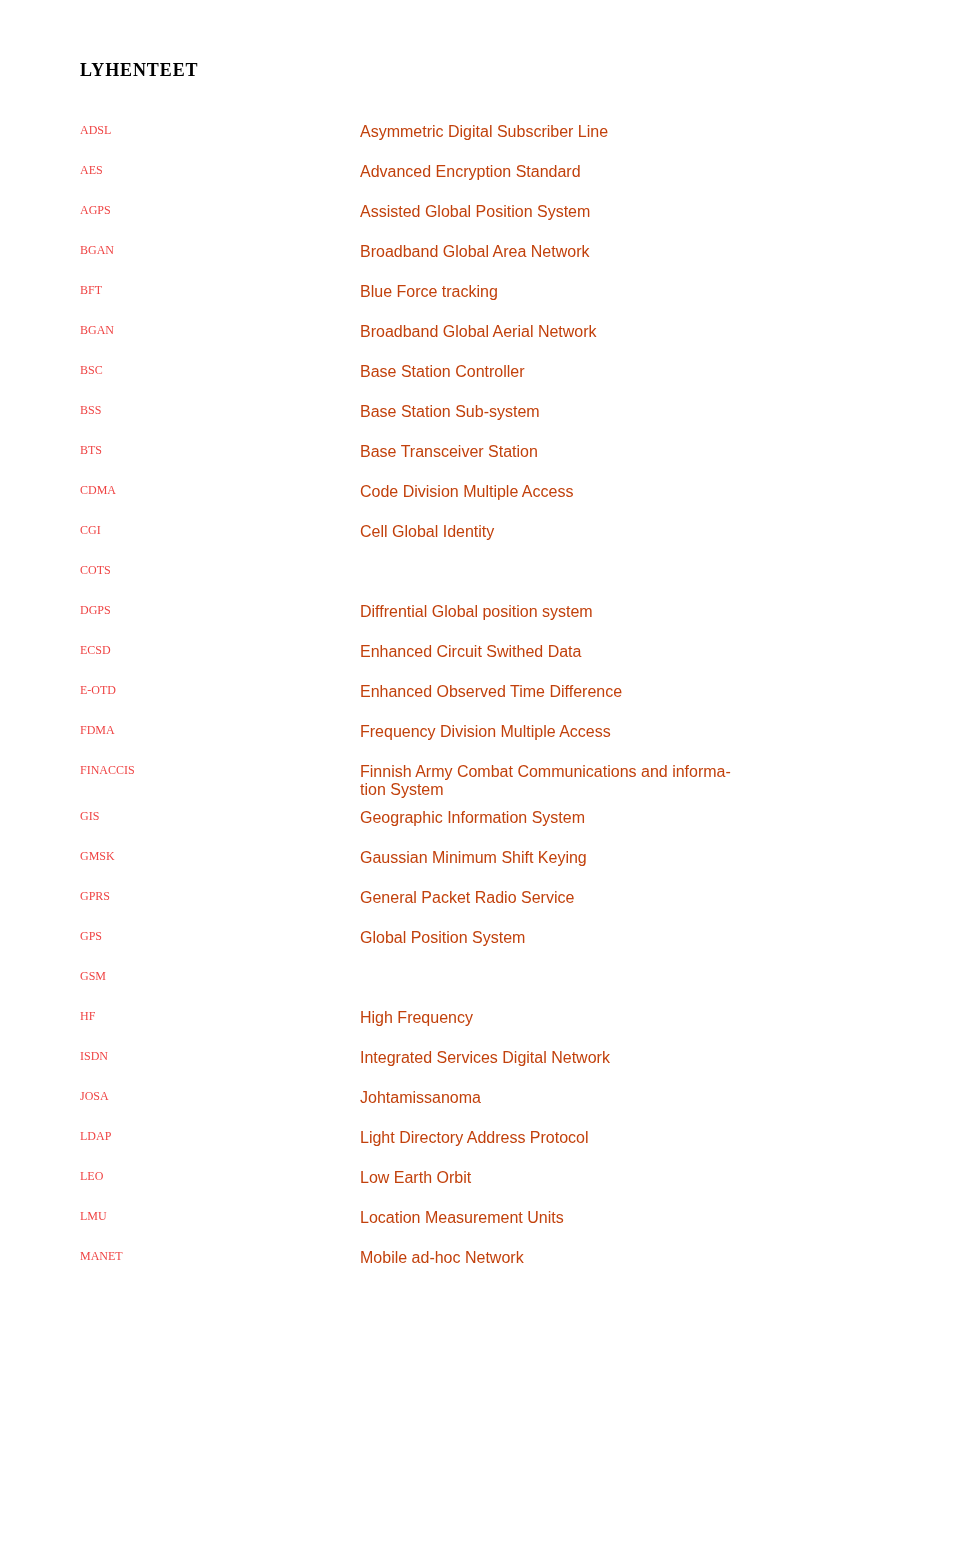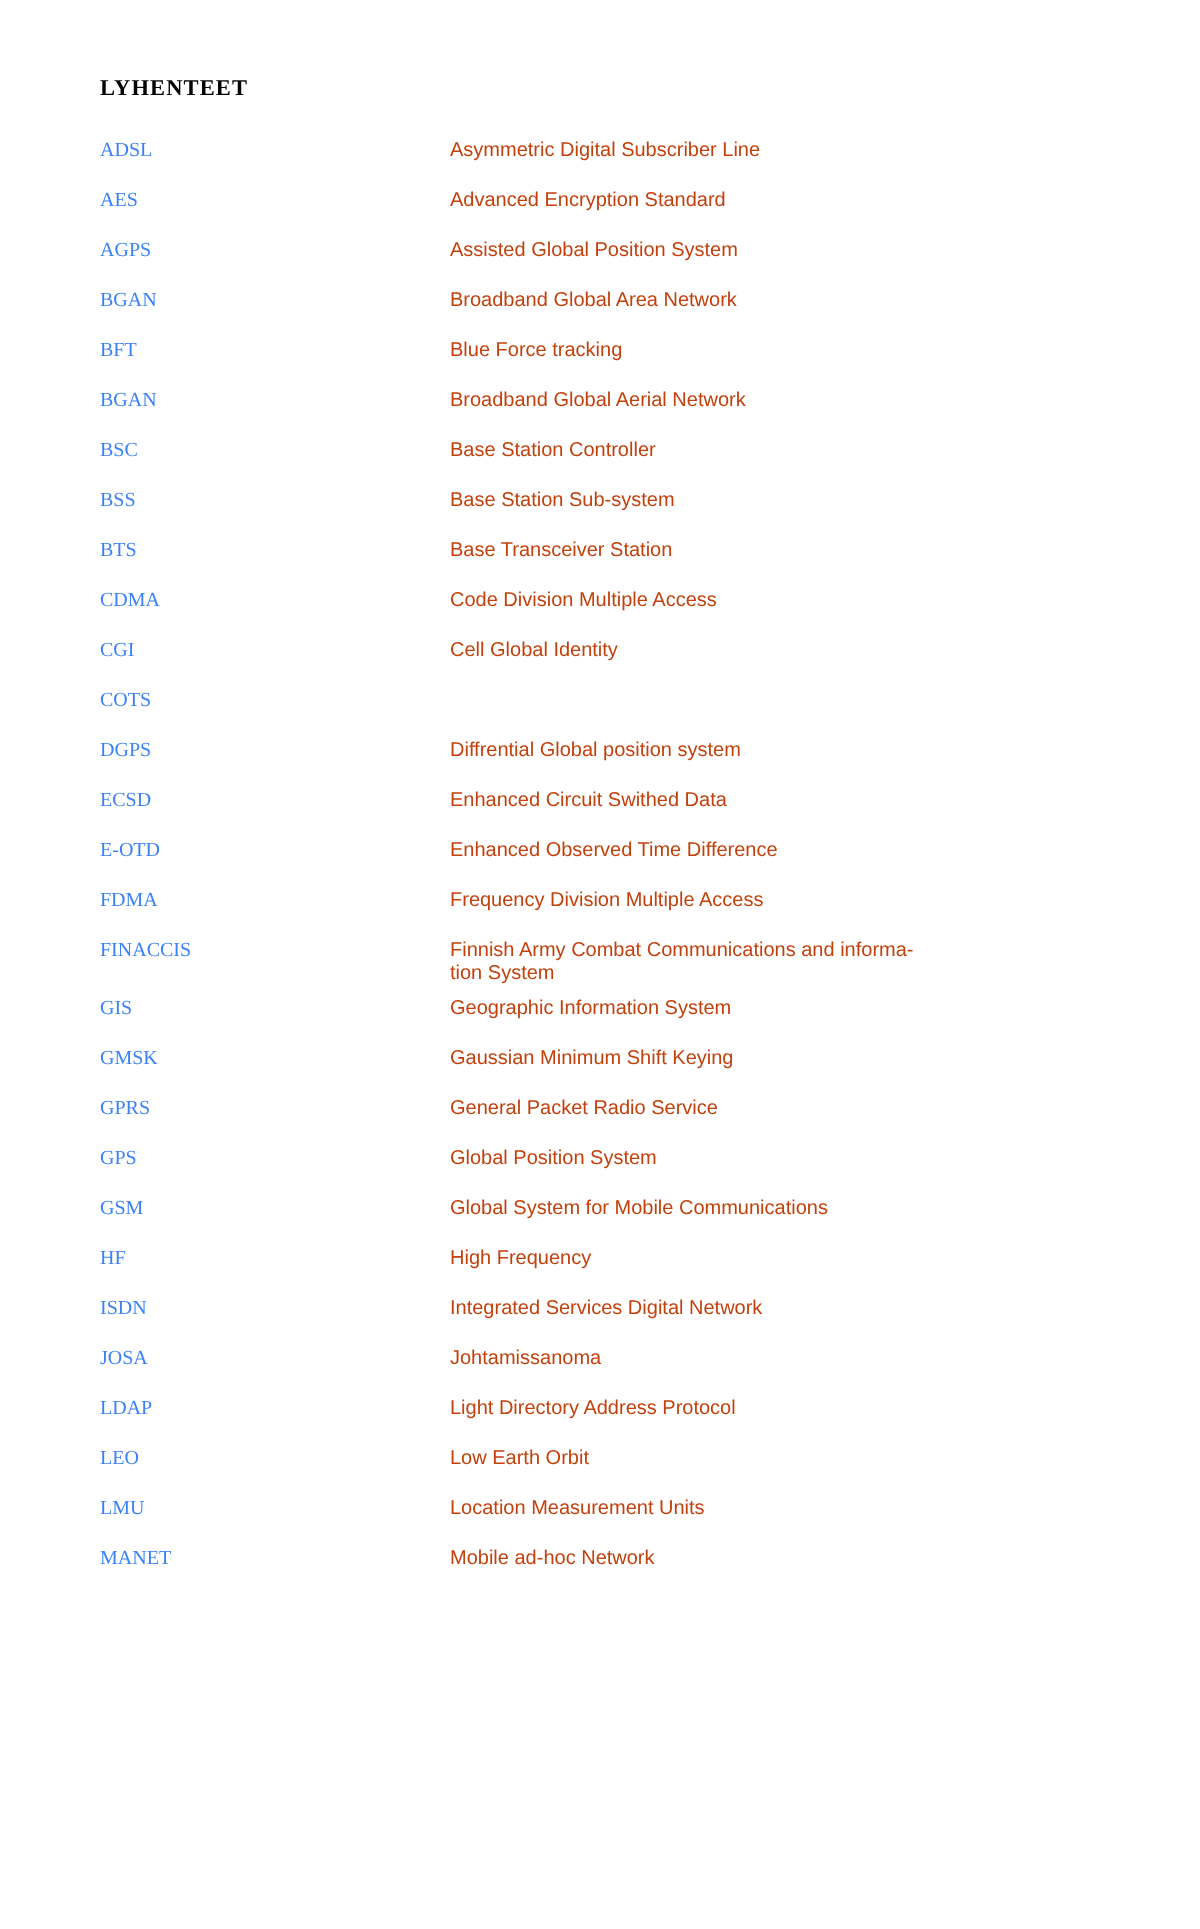--- a/index.html
+++ b/index.html
@@ -14,43 +14,43 @@
       background: #ffffff;
       color: #000000;
       width: 960px;
       min-height: 1543px;
       padding: 60px 80px;
     }
 
     h1 {
       font-size: 18px;
       font-weight: bold;
-      margin-bottom: 29px;
+      margin-bottom: 40px;
       letter-spacing: 0.05em;
     }
 
     .abbreviation-list {
       width: 100%;
     }
 
     .abbreviation-row {
       display: flex;
       flex-direction: row;
       align-items: flex-start;
       margin-bottom: 8px;
       min-height: 32px;
     }
 
     .abbr-code {
       width: 280px;
       min-width: 280px;
       font-family: "Times New Roman", Times, serif;
-      font-size: 16px;
+      font-size: 12px;
       font-weight: normal;
-      color: #3b82f6;
+      color: #ef4444;
       padding-top: 2px;
     }
 
     .abbr-definition {
       flex: 1;
       font-family: Liberation Sans, sans-serif;
       font-size: 16px;
       font-weight: normal;
       color: #c2410c;
       padding-top: 2px;
@@ -140,21 +140,20 @@
     <div class="abbreviation-row">
       <div class="abbr-code">GPRS</div>
       <div class="abbr-definition">General Packet Radio Service</div>
     </div>
     <div class="abbreviation-row">
       <div class="abbr-code">GPS</div>
       <div class="abbr-definition">Global Position System</div>
     </div>
     <div class="abbreviation-row">
       <div class="abbr-code">GSM</div>
-      <div class="abbr-definition">Global System for Mobile Communications</div>
     </div>
     <div class="abbreviation-row">
       <div class="abbr-code">HF</div>
       <div class="abbr-definition">High Frequency</div>
     </div>
     <div class="abbreviation-row">
       <div class="abbr-code">ISDN</div>
       <div class="abbr-definition">Integrated Services Digital Network</div>
     </div>
     <div class="abbreviation-row">

